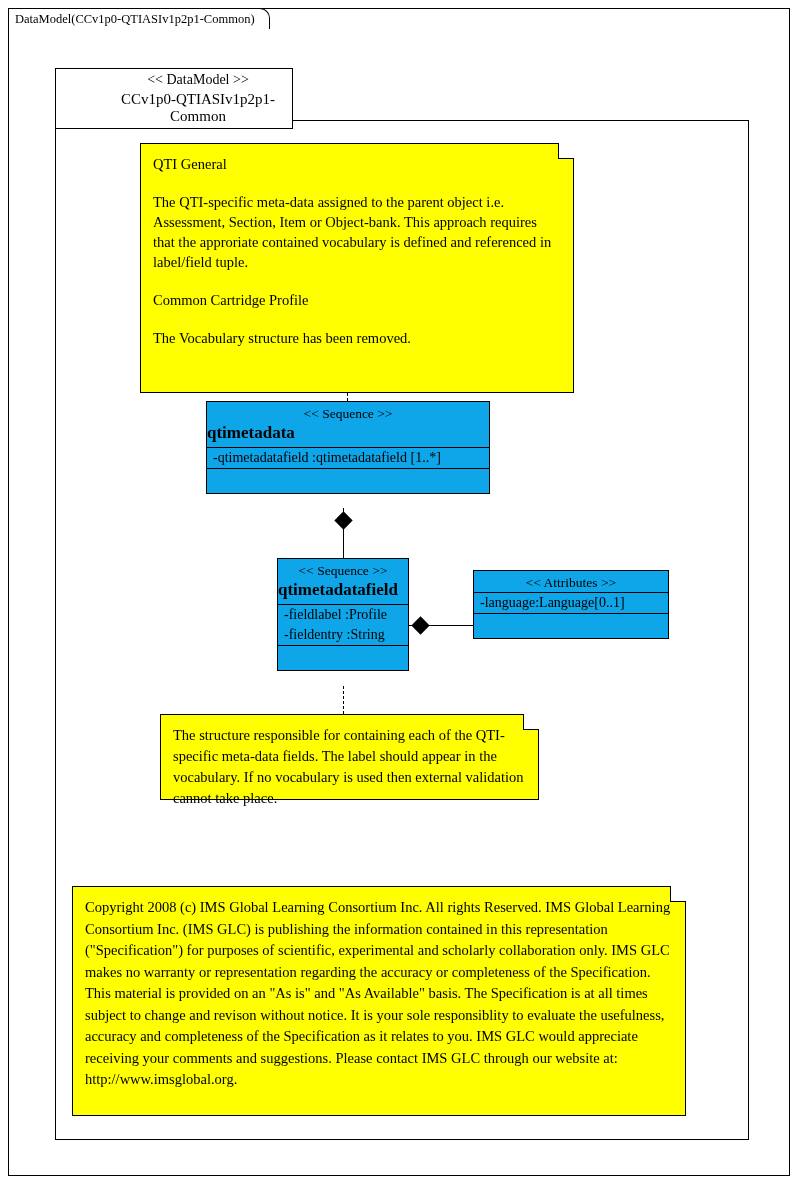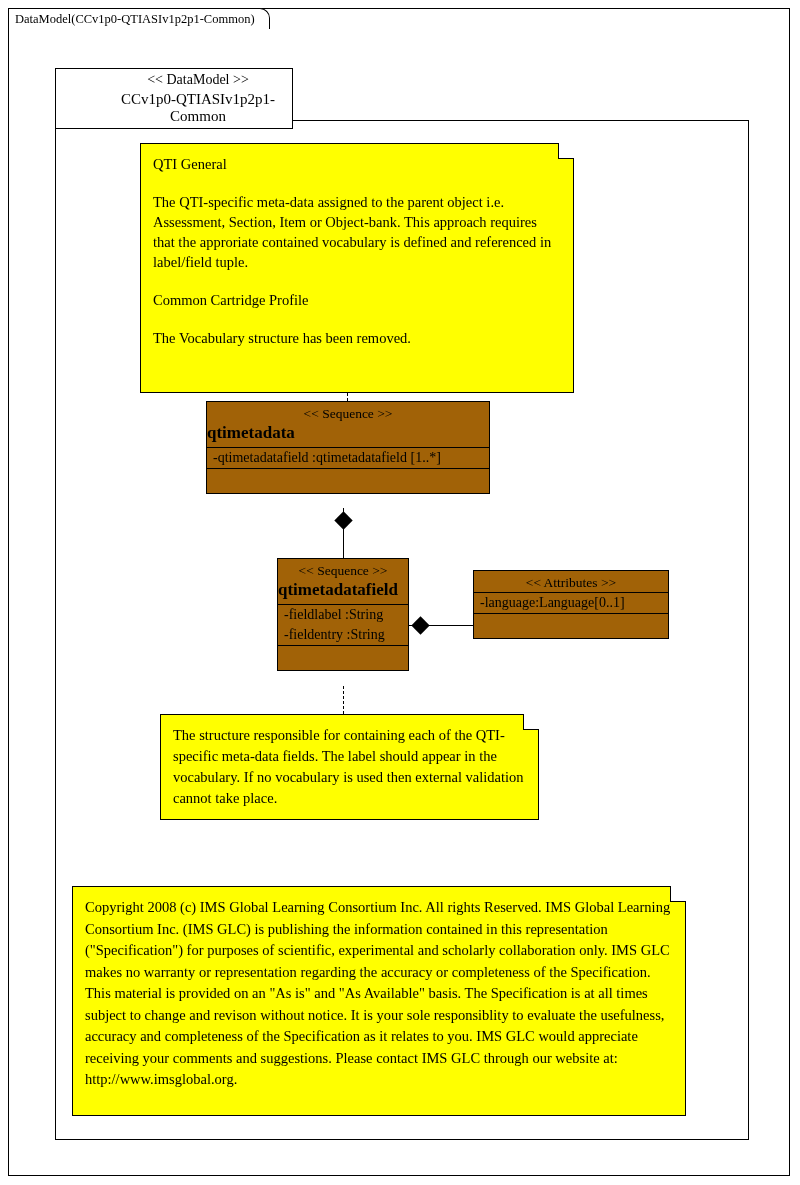--- a/index.html
+++ b/index.html
@@ -113,21 +113,21 @@
     margin: 0;
   }
   .note p.gap {
     margin-top: 18px;
   }
 
   
   .cls {
     position: absolute;
     border: 1px solid #000;
-    background: #a16207;
+    background: #0ea5e9;
     box-sizing: border-box;
     z-index: 5;
   }
   .cls .stereo {
     text-align: center;
     font-size: 13.5px;
     padding: 4px 0 1px 0;
   }
   .cls .cname {
     text-align: left;
@@ -209,40 +209,40 @@
     <div class="compart"></div>
   </div>
 
   <div class="line-v" style="left:343px; top:508px; height:50px;"></div>
   <div class="diamond" style="left:337px; top:514px;"></div>
 
   <div class="cls" style="left:277px; top:558px; width:132px;">
     <div class="stereo">&lt;&lt; Sequence &gt;&gt;</div>
     <div class="cname">qtimetadatafield</div>
     <div class="sep"></div>
-    <div class="attr">-fieldlabel :String</div>
+    <div class="attr">-fieldlabel :Profile</div>
     <div class="attr">-fieldentry :String</div>
     <div class="sep"></div>
     <div class="compart"></div>
   </div>
 
   <div class="line-h" style="left:409px; top:625px; width:65px;"></div>
   <div class="diamond" style="left:414px; top:619px;"></div>
 
   <div class="cls" style="left:473px; top:570px; width:196px;">
     <div class="stereo">&lt;&lt; Attributes &gt;&gt;</div>
     <div class="sep"></div>
     <div class="attr">-language:Language[0..1]</div>
     <div class="sep"></div>
     <div class="compart"></div>
   </div>
 
   <div class="dash-v" style="left:343px; top:686px; height:28px;"></div>
 
-  <div class="note" style="left:160px; top:714px; width:379px; height:106px; line-height:21px;">
+  <div class="note" style="left:160px; top:714px; width:379px; height:86px; line-height:21px;">
     <div class="fold"></div>
     <p>The structure responsible for containing each of the QTI-specific meta-data fields.  The label should appear in the vocabulary.  If no vocabulary is used then external validation cannot take place.</p>
   </div>
 
   <div class="note" style="left:72px; top:886px; width:614px; height:230px; line-height:21.5px;">
     <div class="fold"></div>
     <p>Copyright 2008 (c) IMS Global Learning Consortium Inc.  All rights Reserved. IMS Global Learning Consortium Inc. (IMS GLC) is publishing the information contained in this representation ("Specification") for purposes of scientific, experimental and scholarly collaboration only.  IMS GLC makes no warranty or representation regarding the accuracy or completeness of the Specification. This material is provided on an "As is" and "As Available" basis.  The Specification is at all times subject to change and revison without notice.  It is your sole responsiblity to evaluate the usefulness, accuracy and completeness of the Specification as it relates to you.  IMS GLC would appreciate receiving your comments and suggestions. Please contact IMS GLC through our website at: http://www.imsglobal.org.</p>
   </div>
 
 </div>

